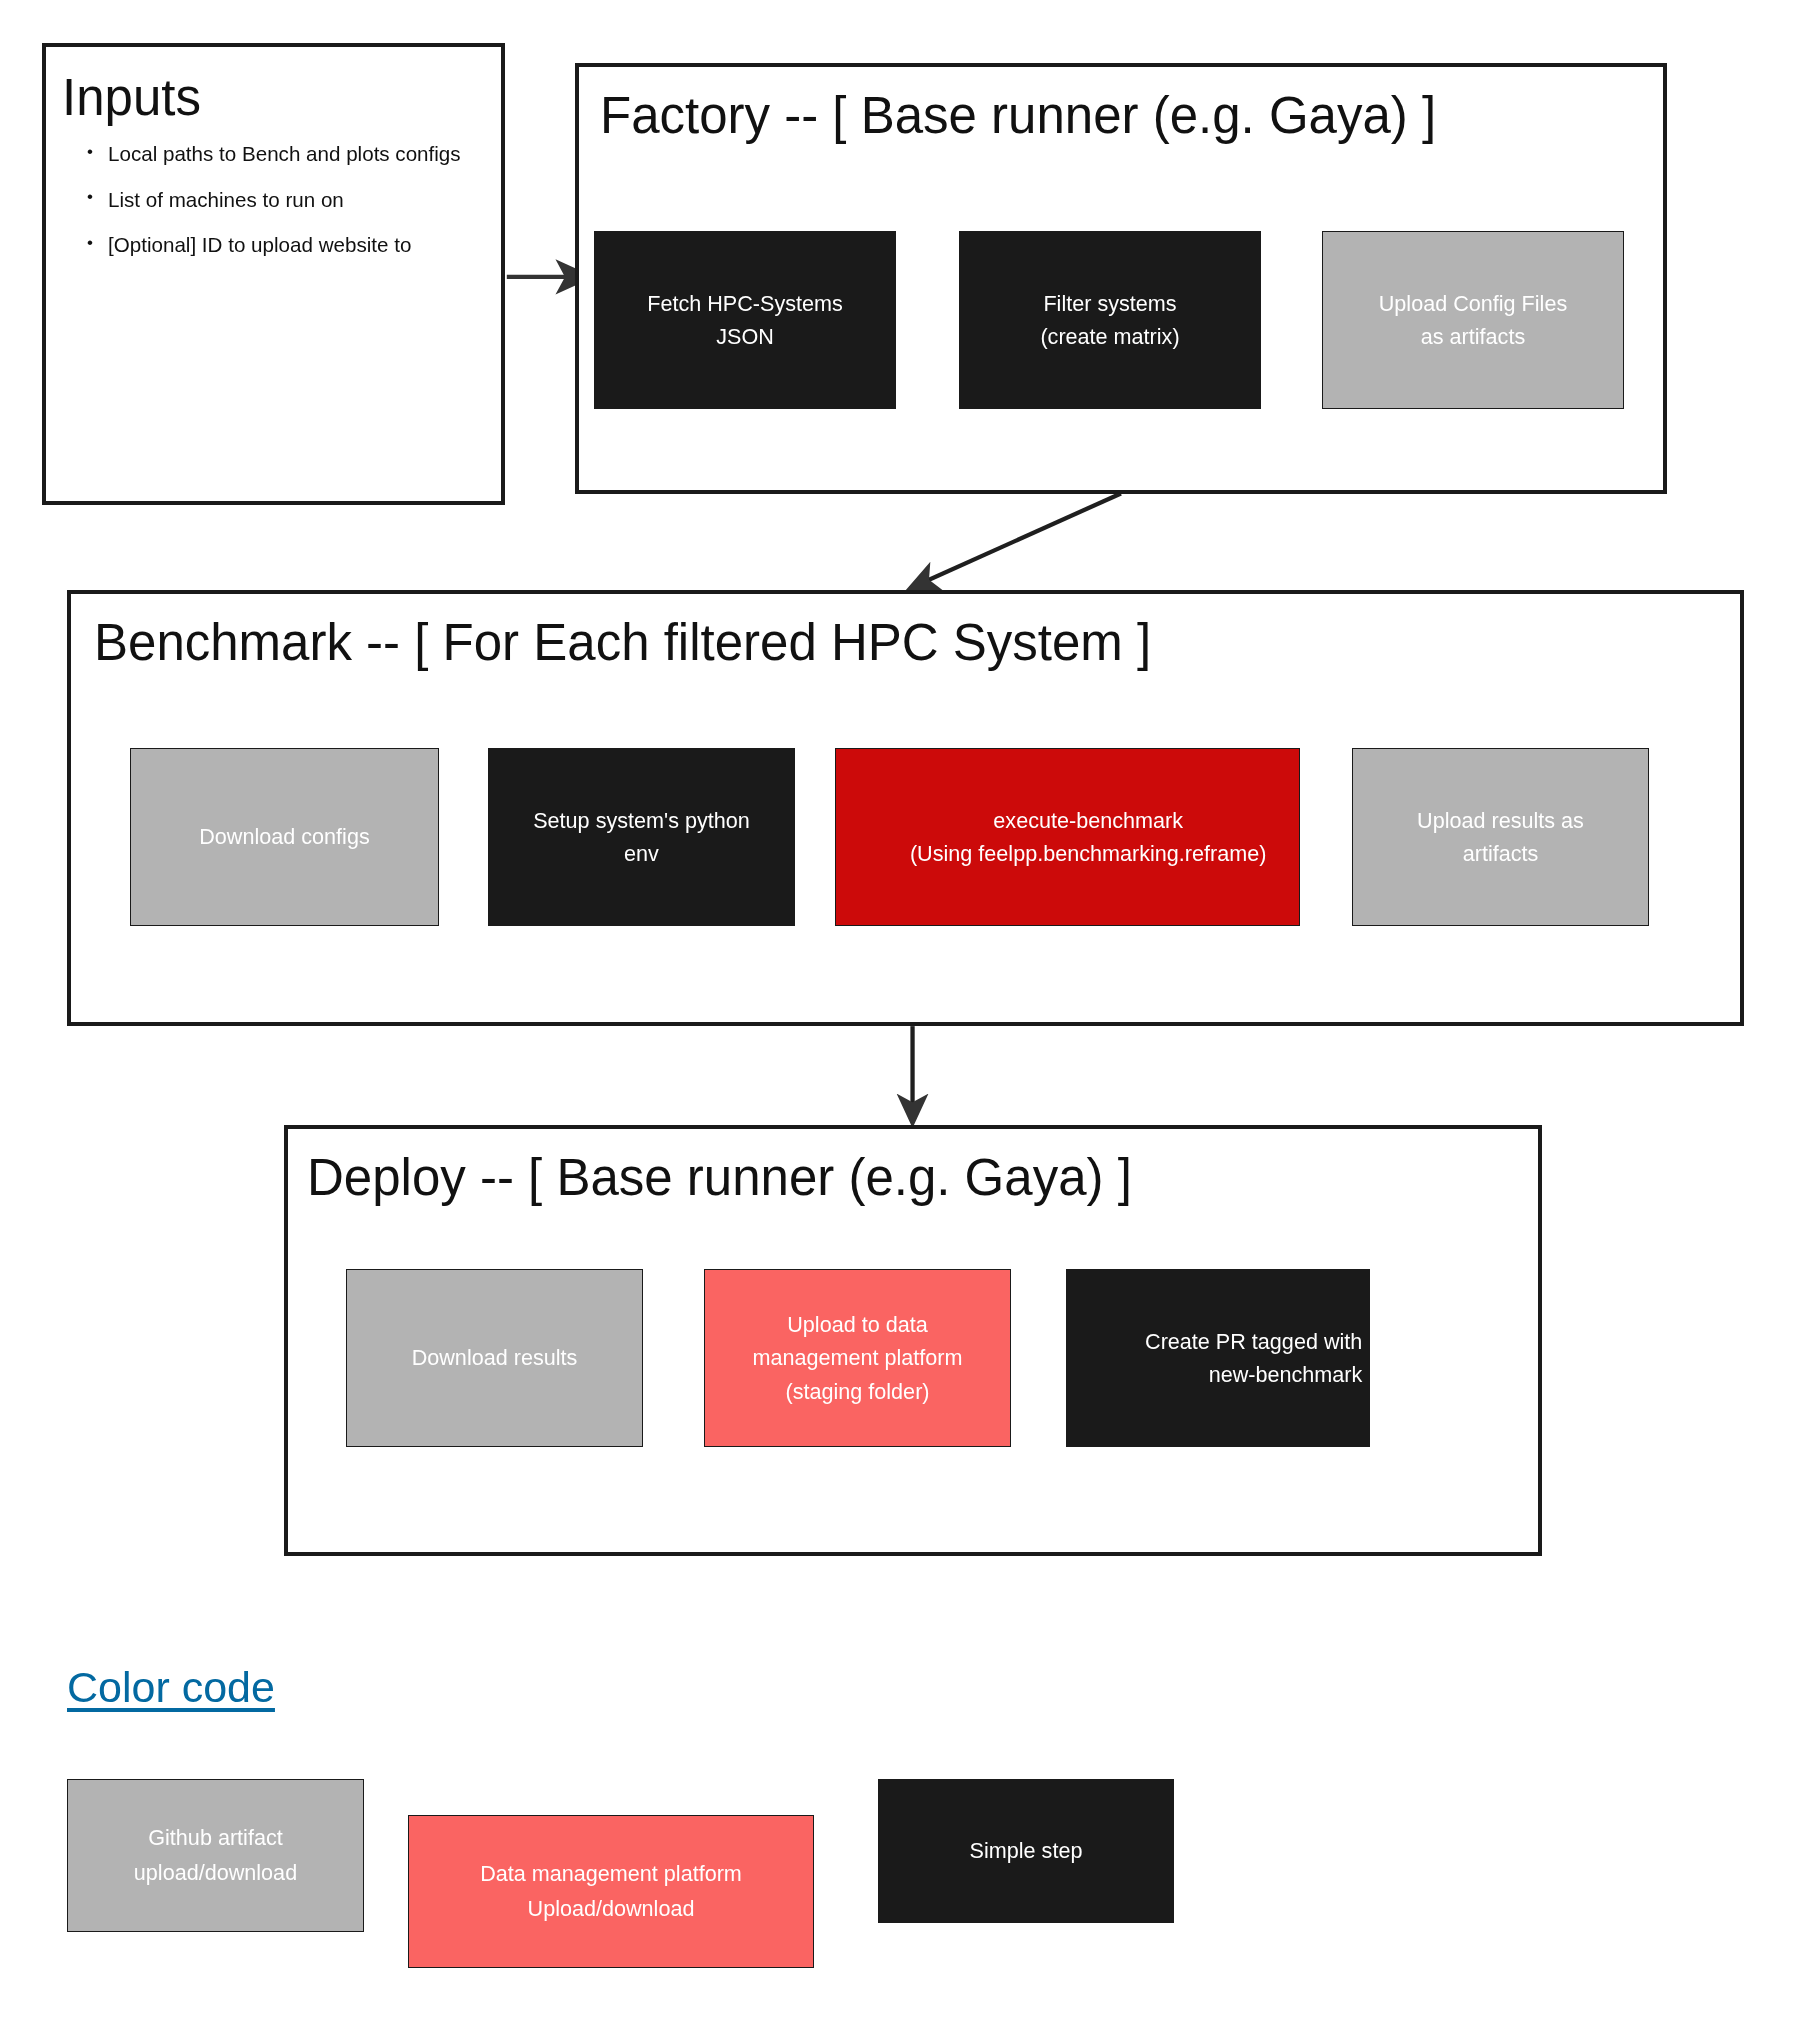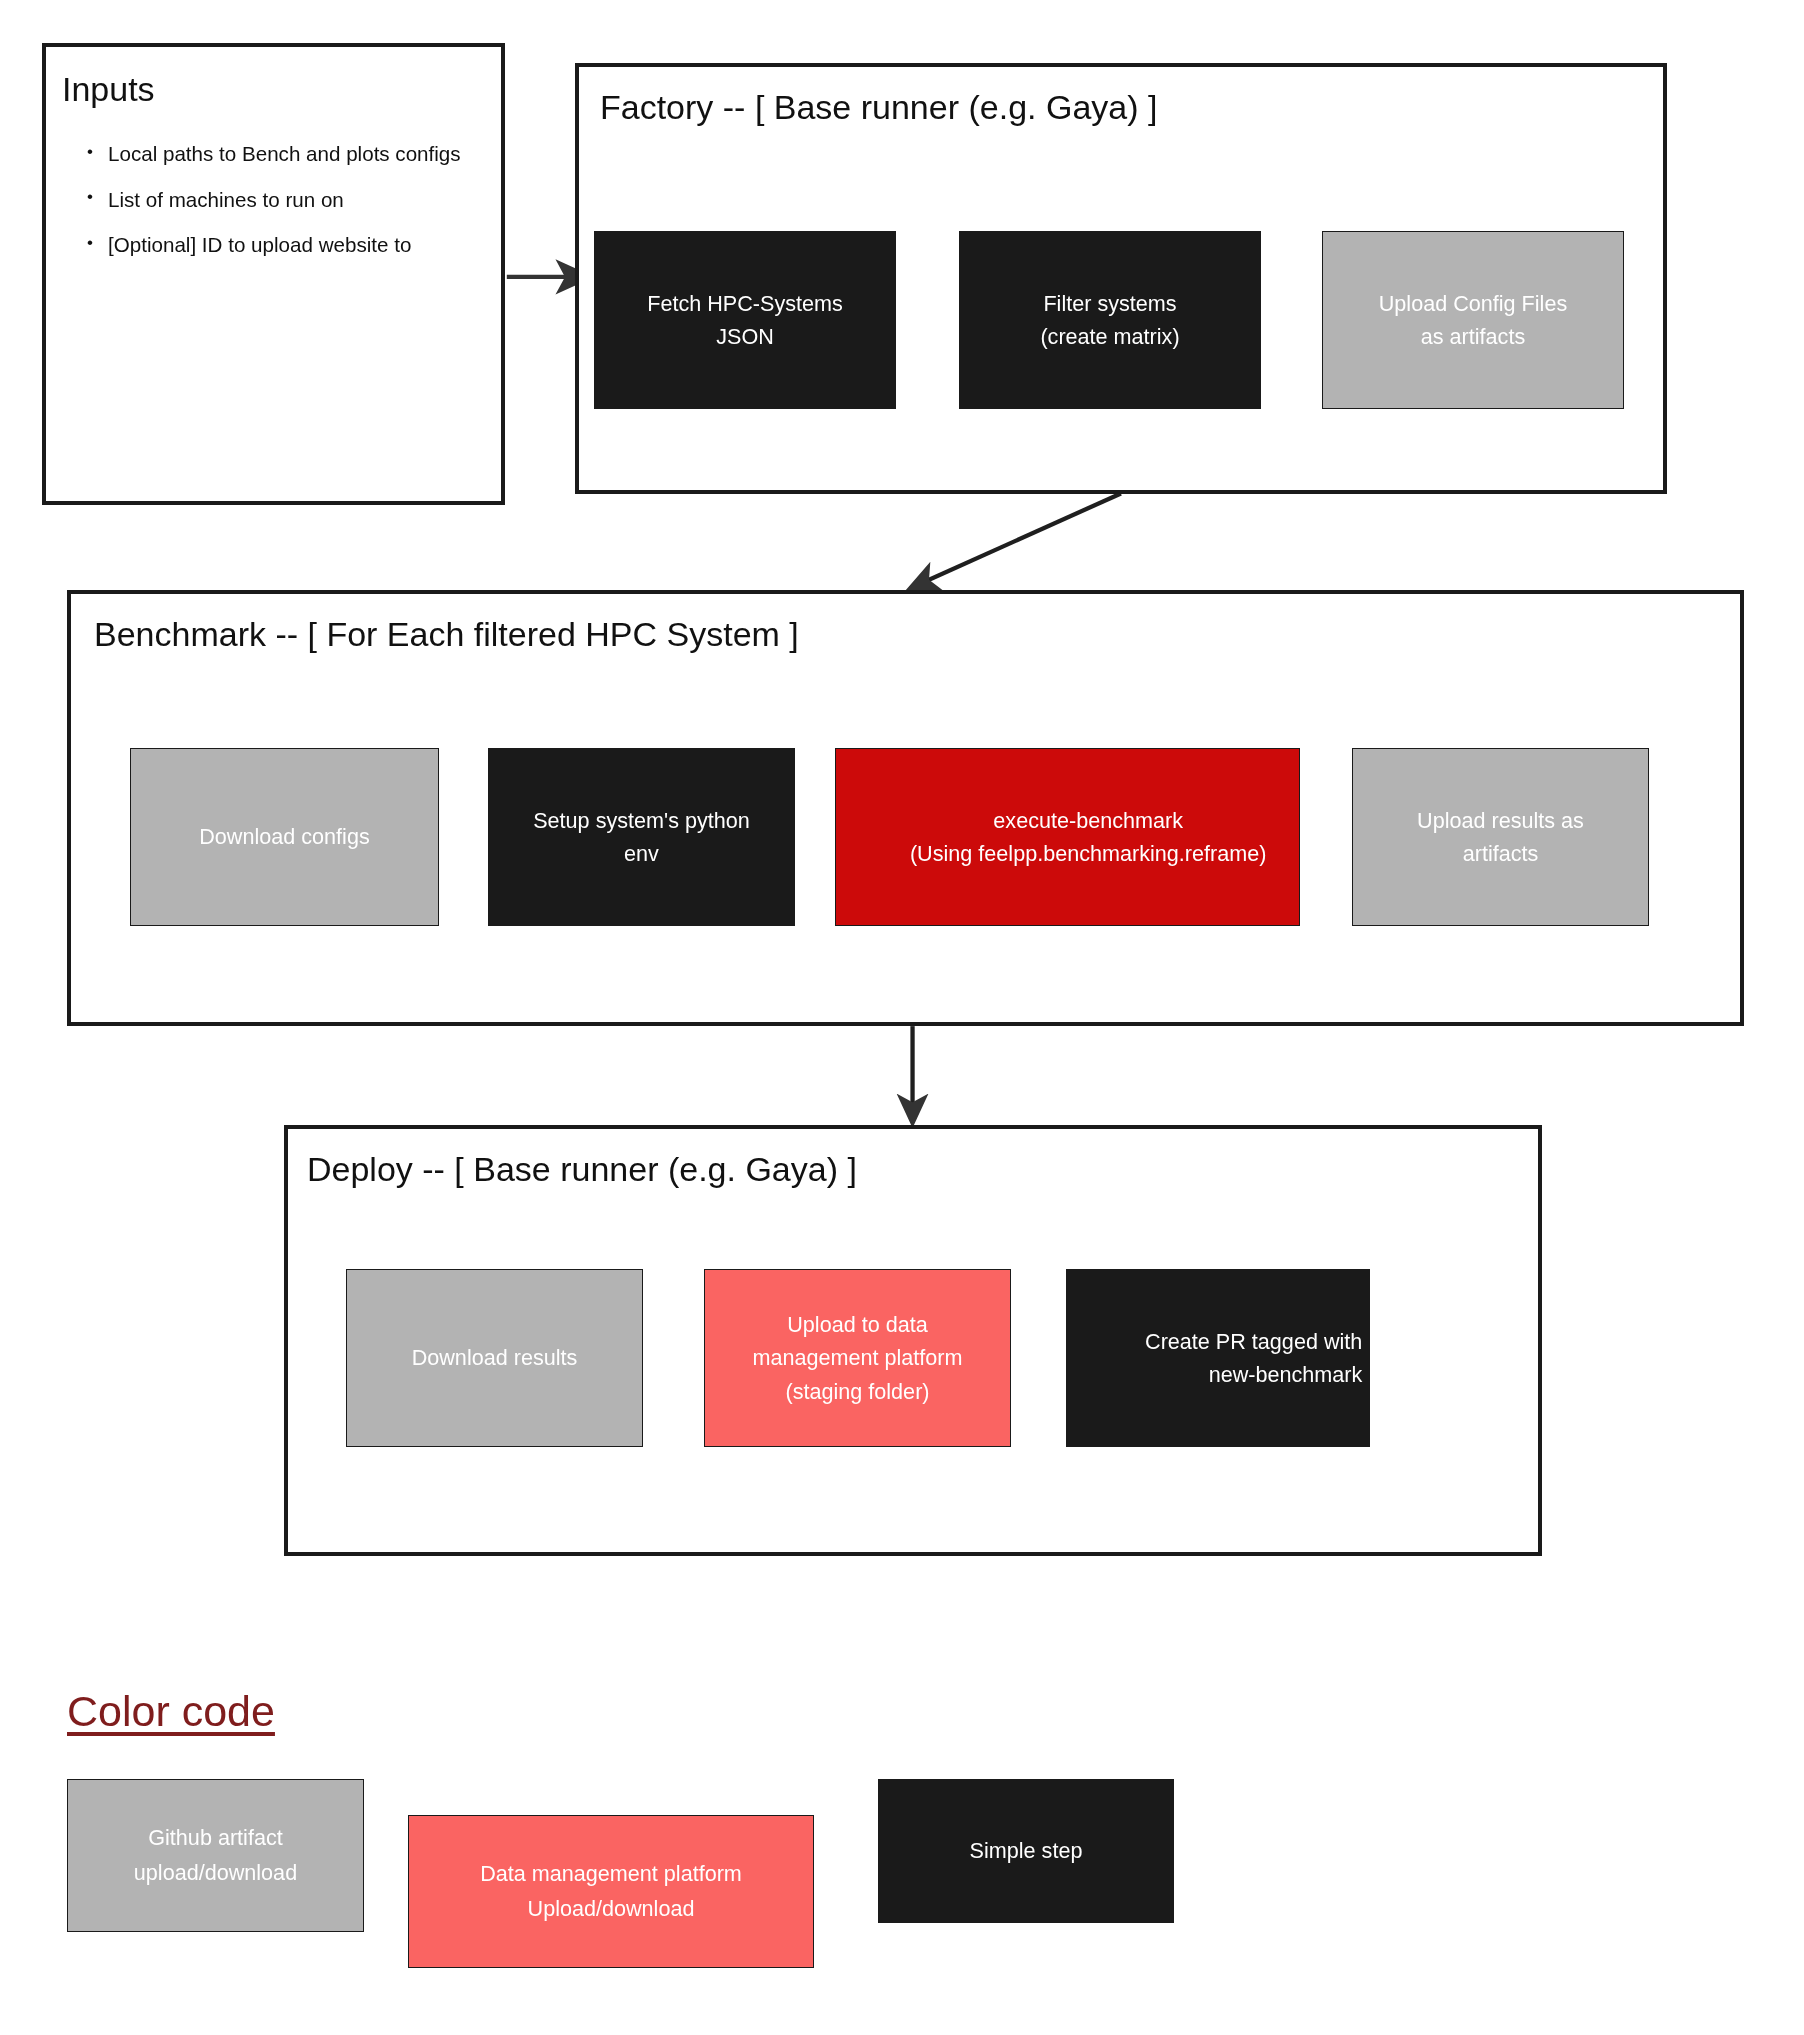--- a/index.html
+++ b/index.html
@@ -20,21 +20,21 @@
   }
   
   .group-box {
     position: absolute;
     background: #ffffff;
     border: 4.3px solid #1a1a1a;
     box-sizing: border-box;
   }
   .group-title {
     position: absolute;
-    font-size: 34px;
+    font-size: 51px;
     font-weight: 400;
     color: #111111;
     white-space: nowrap;
     line-height: 1.0;
   }
   
   #inputs-box { left: 42px; top: 43px; width: 463px; height: 462px; }
   #inputs-title { left: 62px; top: 72px; }
   .bullet-list {
     position: absolute;
@@ -101,25 +101,24 @@
     height: 2035px;
     pointer-events: none;
   }
 
   
   #colorcode-title {
     position: absolute;
     left: 67px;
     top: 1663px;
     font-size: 43px;
-    color: #7f1d1d;
+    color: #0369a1;
     text-decoration: underline;
     text-underline-offset: 5.7px;
     white-space: nowrap;
-    margin-top: 24px;
   }
   .legend-box {
     position: absolute;
     box-sizing: border-box;
     display: flex;
     align-items: center;
     justify-content: center;
     text-align: center;
     color: #ffffff;
     font-size: 21.6px;

